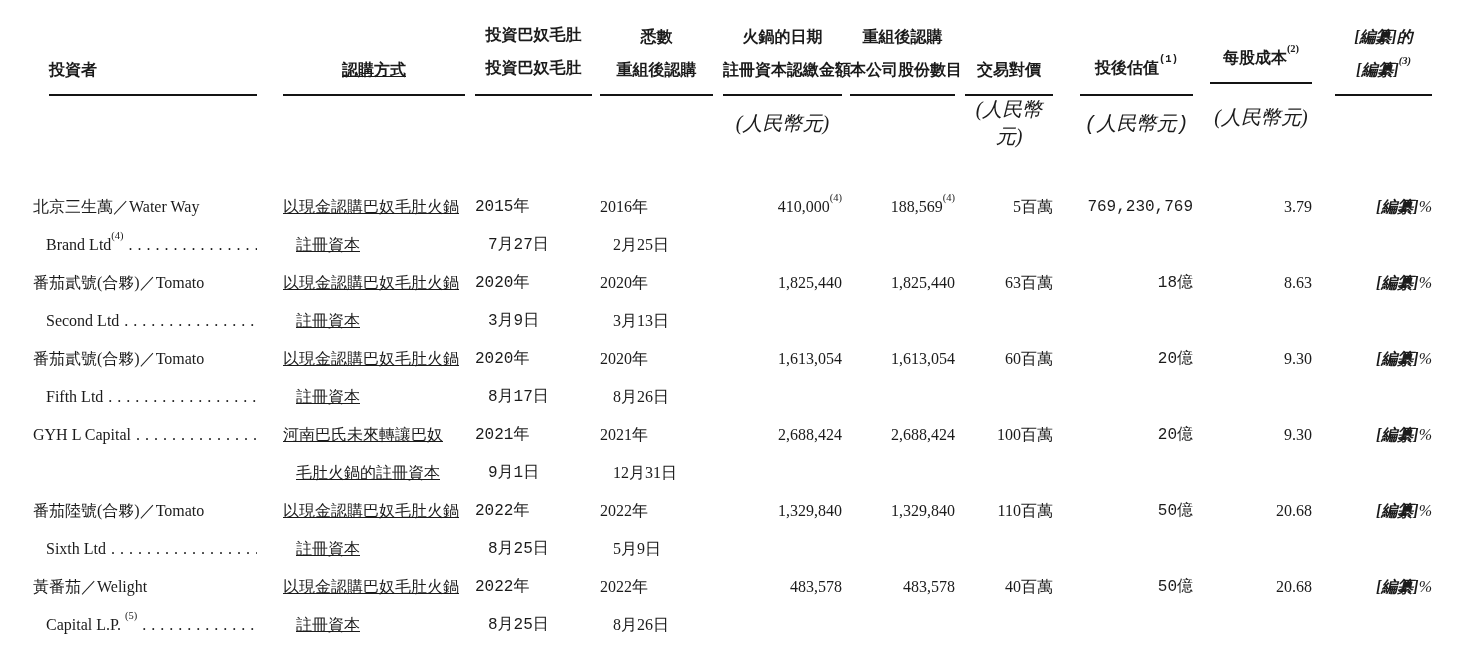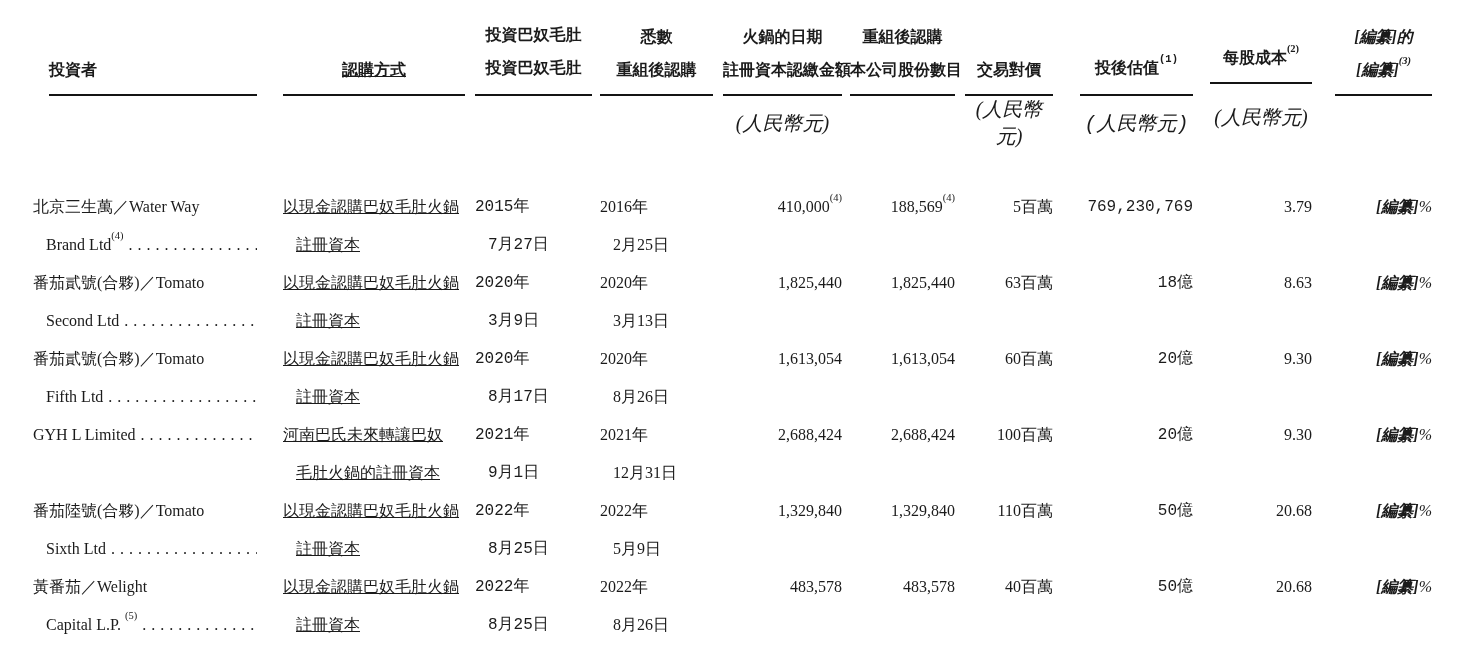--- a/index.html
+++ b/index.html
@@ -291,21 +291,21 @@
             <div class="ln">9.30</div>
           </td>
         <td class="c10">
             <div class="ln"><span class="red">[編纂]</span><span>%</span></div>
           </td>
       </tr>
 
       <tr>
         <td class="c1">
           <div class="ln flex">
-              <span>GYH L Limited</span>
+              <span>GYH L Capital</span>
               <span class="dots">....................................................</span>
             </div>
           <div class="ln"></div>
         </td>
         <td class="c2">
           <div class="ln">河南巴氏未來轉讓巴奴</div>
           <div class="ln ind">毛肚火鍋的註冊資本</div>
         </td>
         <td class="c3">
           <div class="ln">2021年</div>

